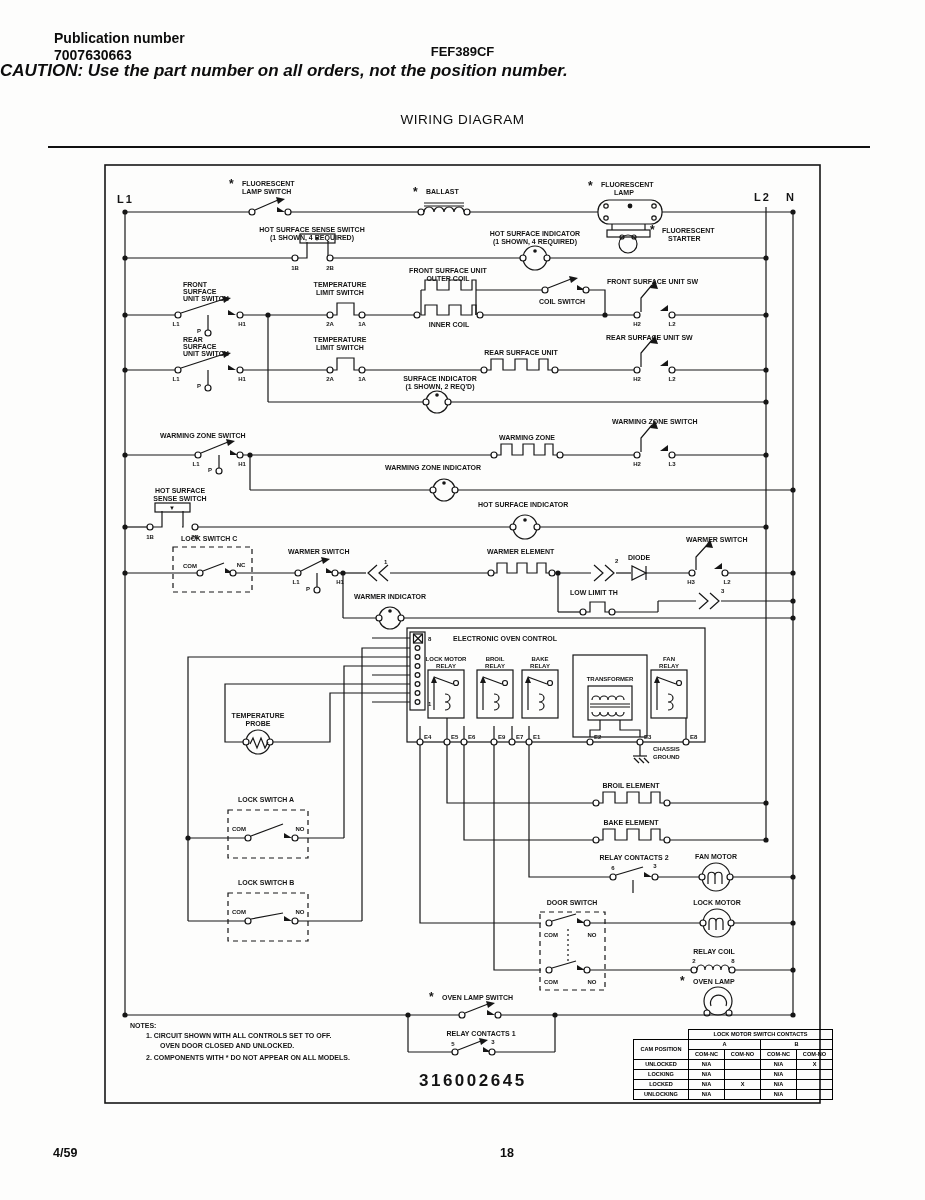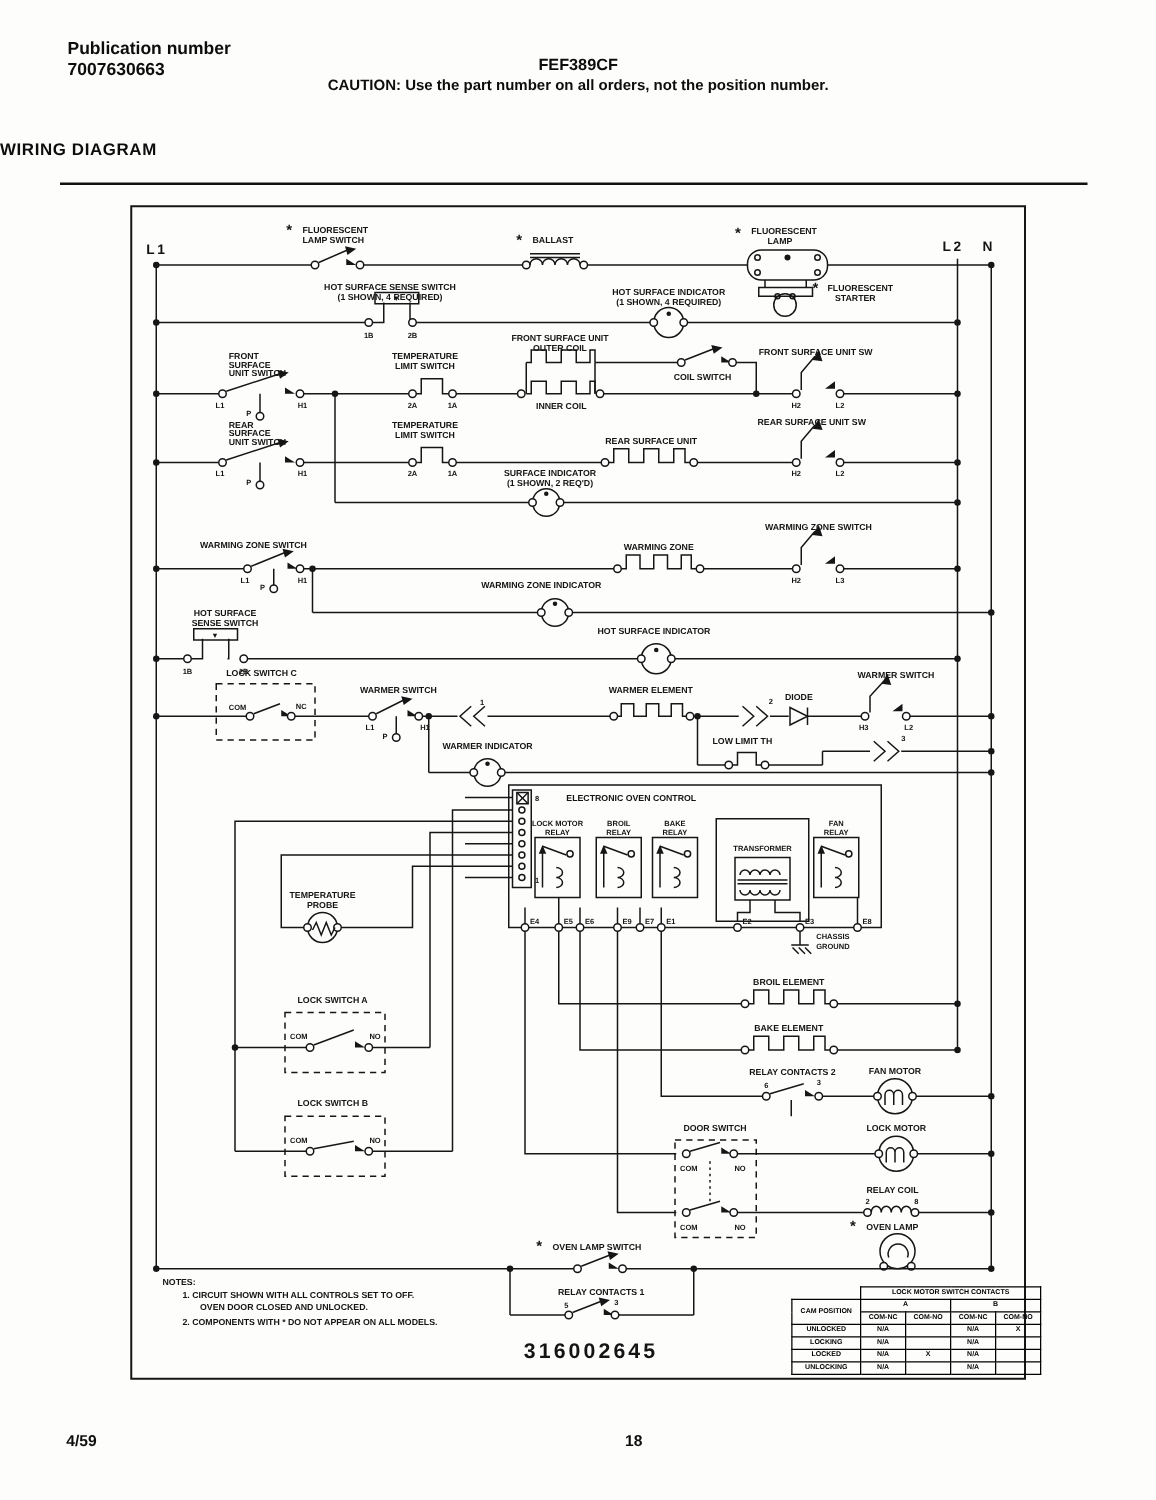--- a/index.html
+++ b/index.html
@@ -1,22 +1,22 @@
 <!DOCTYPE html>
 <html><head>
 <meta charset="utf-8">
 <style>
   html,body{margin:0;padding:0;}
   body{width:925px;height:1200px;background:#fdfdfc;position:relative;
        font-family:"Liberation Sans",sans-serif;color:#0d0d0d;}
   .abs{position:absolute;}
   .hdr-pub{left:54px;top:30px;font-size:14px;font-weight:bold;line-height:1.2;}
   .hdr-model{left:0;right:0;top:44px;text-align:center;font-size:13px;font-weight:bold;}
-  .hdr-caution{left:0;right:0;top:61px;text-align:center;font-size:12px;font-weight:bold;}
-  .hdr-title{left:0;right:0;top:112px;text-align:left;font-size:13.5px;font-weight:bold;letter-spacing:.5px;}
+  .hdr-caution{left:0;right:0;top:61px;font-size:17px;font-weight:bold;font-style:italic;}
+  .hdr-title{left:0;right:0;top:112px;text-align:center;font-size:13.5px;font-weight:normal;letter-spacing:.5px;}
   .hdr-rule{left:48px;top:146px;width:822px;border-top:2px solid #111;height:0;}
   .ftr-date{left:53px;top:1146px;font-size:12.5px;font-weight:bold;}
   .ftr-page{left:500px;top:1146px;font-size:12.5px;font-weight:bold;text-align:center;}
   svg :is(path,line,rect,circle,ellipse,polyline){fill:none;stroke:#161616;stroke-width:1.2;}
   svg .dot{fill:#161616;stroke:none;}
   svg .fil{fill:#161616;stroke:none;}
   svg .oc{fill:#fff;}
   svg .dsh{stroke-dasharray:5 4;}
   svg .dt2{stroke-dasharray:2 3;}
   svg .bd{stroke-width:1.6;}

